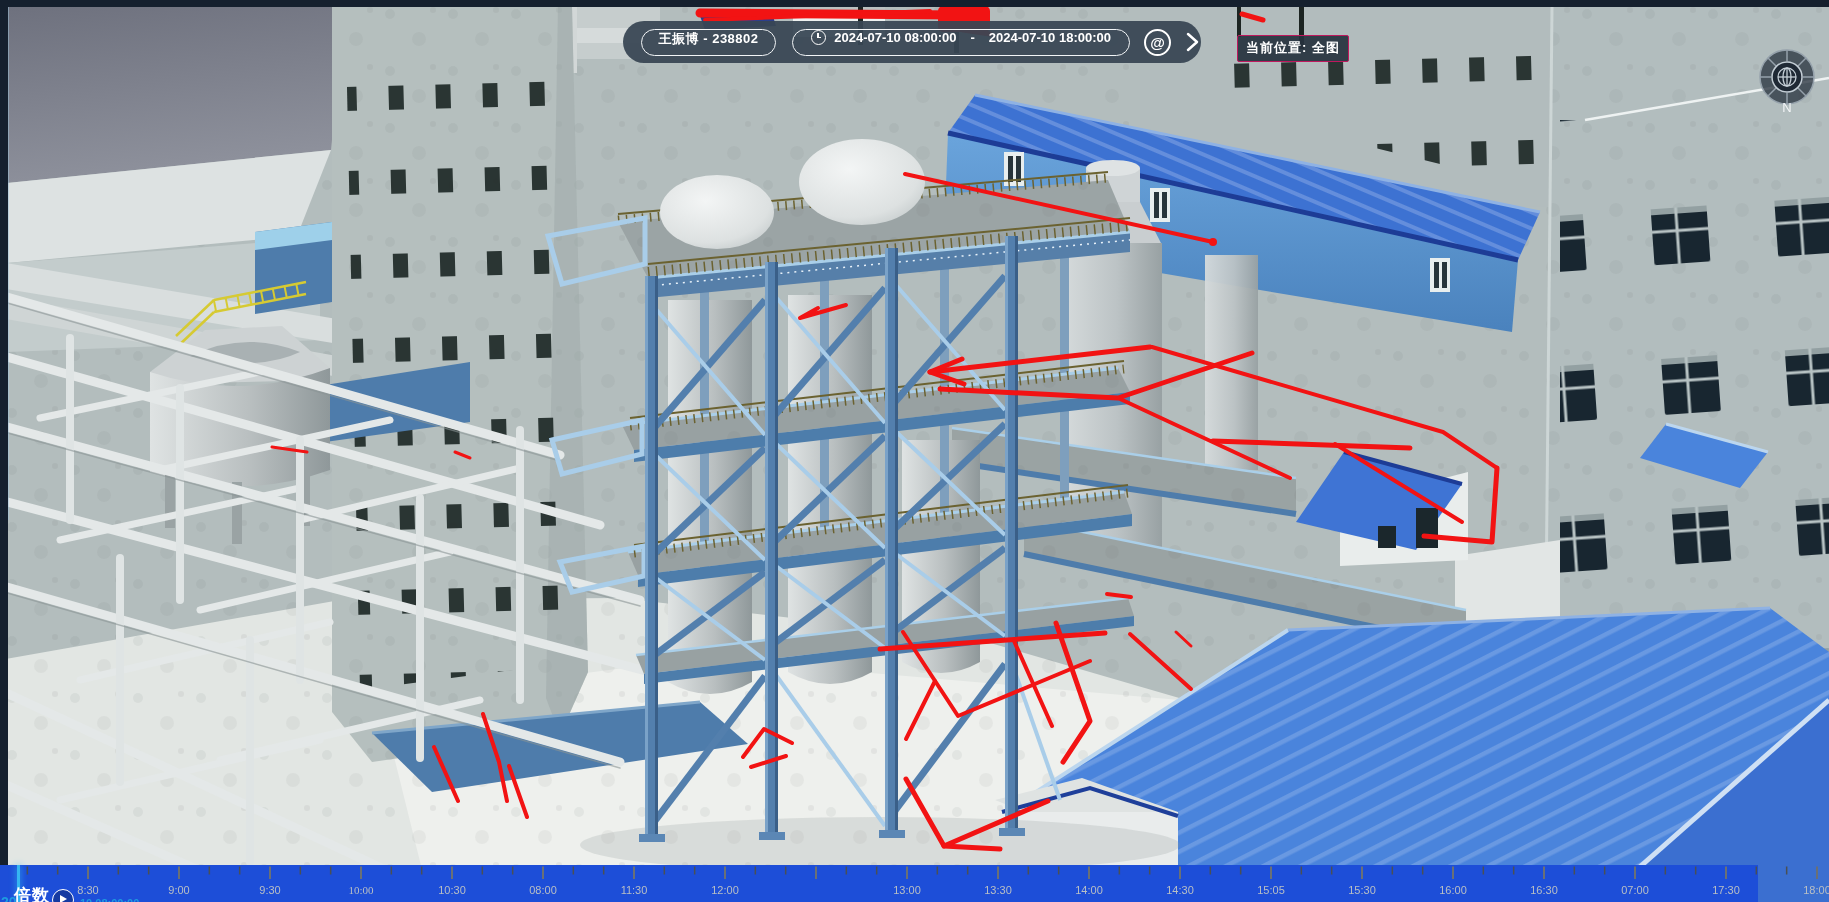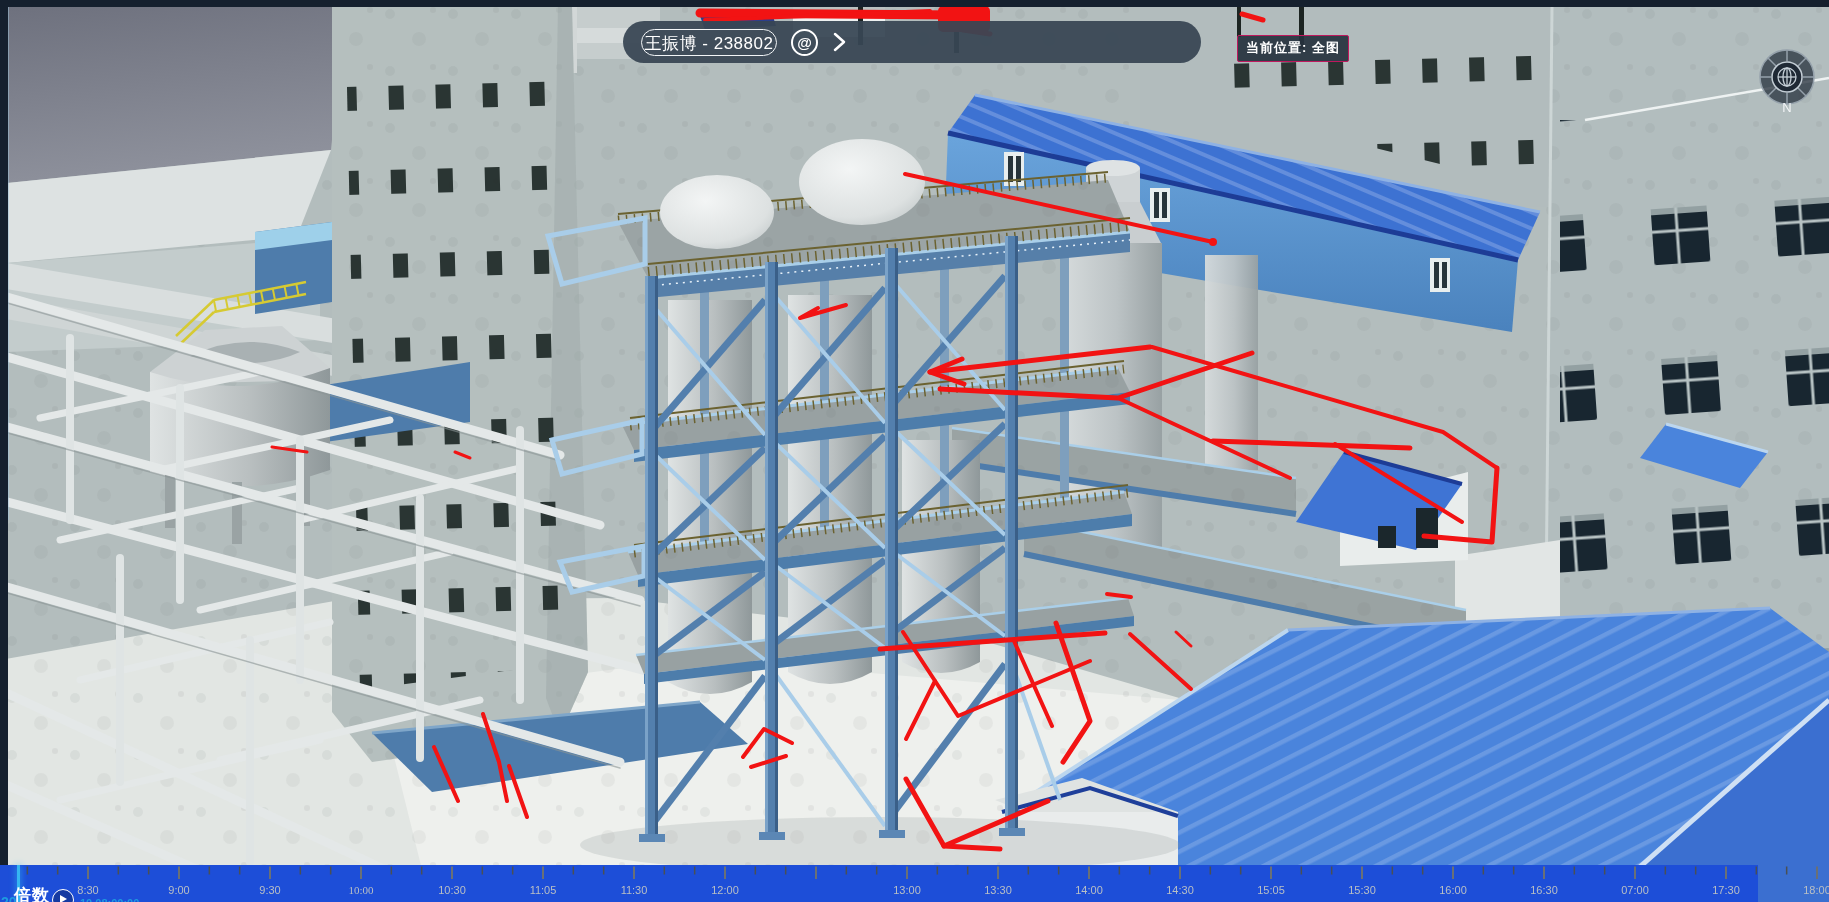--- a/index.html
+++ b/index.html
@@ -5,21 +5,21 @@
   html,body{margin:0;padding:0;background:#15202e;}
   body{width:1829px;height:902px;position:relative;overflow:hidden;
        font-family:"Liberation Sans",sans-serif;-webkit-font-smoothing:antialiased;}
   .scene{position:absolute;left:0;top:0;width:1829px;height:902px;z-index:1;}
 
   
   .header-bar{position:absolute;left:623px;top:21px;width:578px;height:42px;z-index:10;
     background:rgba(56,70,84,.94);border-radius:21px;display:flex;align-items:center;
     padding:0;box-sizing:border-box;}
   .pill{height:27px;border:1.5px solid #f2f5f7;border-radius:14px;display:flex;
-    align-items:flex-end;justify-content:center;color:#fff;font-size:17px;font-weight:normal;
+    align-items:flex-start;justify-content:center;color:#fff;font-size:13px;font-weight:bold;
     box-sizing:border-box;cursor:pointer;}
   .pill-person{width:136px;margin-left:18px;letter-spacing:.5px;}
   .pill-time{width:340px;margin-left:16px;gap:8px;padding:0 12px;}
   .pill-time .sep{margin:0 6px;}
   .icon-clock{width:15px;height:15px;border:1.5px solid #fff;border-radius:50%;
     position:relative;flex:0 0 auto;box-sizing:border-box;}
   .icon-clock:before{content:"";position:absolute;left:5px;top:2.5px;width:1.5px;height:4.5px;background:#fff;}
   .icon-clock:after{content:"";position:absolute;left:5px;top:6px;width:4px;height:1.5px;background:#fff;}
   .icon-at{width:27px;height:27px;border:2px solid #fff;border-radius:50%;color:#fff;
     display:flex;align-items:center;justify-content:center;font-size:15px;font-weight:bold;
@@ -419,20 +419,26 @@
   <g>
     <rect x="0" y="0" width="1829" height="7" fill="#15202e"></rect>
     <rect x="0" y="0" width="8" height="870" fill="#15202e"></rect>
     <line x1="8.5" y1="7" x2="8.5" y2="520" stroke="#9fc4da" stroke-width="1" opacity=".5"></line>
   </g>
 </svg>
 
 <div class="header-bar">
   <div class="pill pill-person">
     <span>王振博 - 238802</span>
+  </div>
+  <div class="pill pill-time">
+    <span class="icon-clock"></span>
+    <span>2024-07-10 08:00:00</span>
+    <span class="sep">-</span>
+    <span>2024-07-10 18:00:00</span>
   </div>
   <div class="icon-at">@</div>
   <div class="icon-chevron">
     <svg width="18" height="24" viewBox="0 0 18 24">
         <polyline points="5,4 14,12 5,20" fill="none" stroke="#fff" stroke-width="2.5" stroke-linecap="round" stroke-linejoin="round"></polyline>
       </svg>
   </div>
 </div>
 
 <div class="loc-badge">
@@ -525,21 +531,21 @@
       <line x1="1756.333333333332" x2="1756.333333333332" y1="1.5" y2="9.5" stroke="#4a5054" stroke-width="1.5"></line>
       <line x1="1786.6666666666652" x2="1786.6666666666652" y1="1.5" y2="9.5" stroke="#4a5054" stroke-width="1.5"></line>
       <line x1="1816.9999999999984" x2="1816.9999999999984" y1="1.5" y2="14" stroke="#6a7076" stroke-width="2"></line>
     </svg>
   <div id="tl-labels">
       <span class="tl-label" style="left: 64px;">8:30</span>
       <span class="tl-label" style="left: 155px;">9:00</span>
       <span class="tl-label" style="left: 246px;">9:30</span>
       <span class="tl-label" style="left: 337px; font-family: Liberation Serif, serif;">10:00</span>
       <span class="tl-label" style="left: 428px;">10:30</span>
-      <span class="tl-label" style="left: 519px;">11:05</span>
+      <span class="tl-label" style="left: 519px;">08:00</span>
       <span class="tl-label" style="left: 610px;">11:30</span>
       <span class="tl-label" style="left: 701px;">12:00</span>
       <span class="tl-label" style="left: 828px; margin-top: 18px;">12:30</span>
       <span class="tl-label" style="left: 883px;">13:00</span>
       <span class="tl-label" style="left: 974px;">13:30</span>
       <span class="tl-label" style="left: 1065px;">14:00</span>
       <span class="tl-label" style="left: 1156px;">14:30</span>
       <span class="tl-label" style="left: 1247px;">15:05</span>
       <span class="tl-label" style="left: 1338px;">15:30</span>
       <span class="tl-label" style="left: 1429px;">16:00</span>

